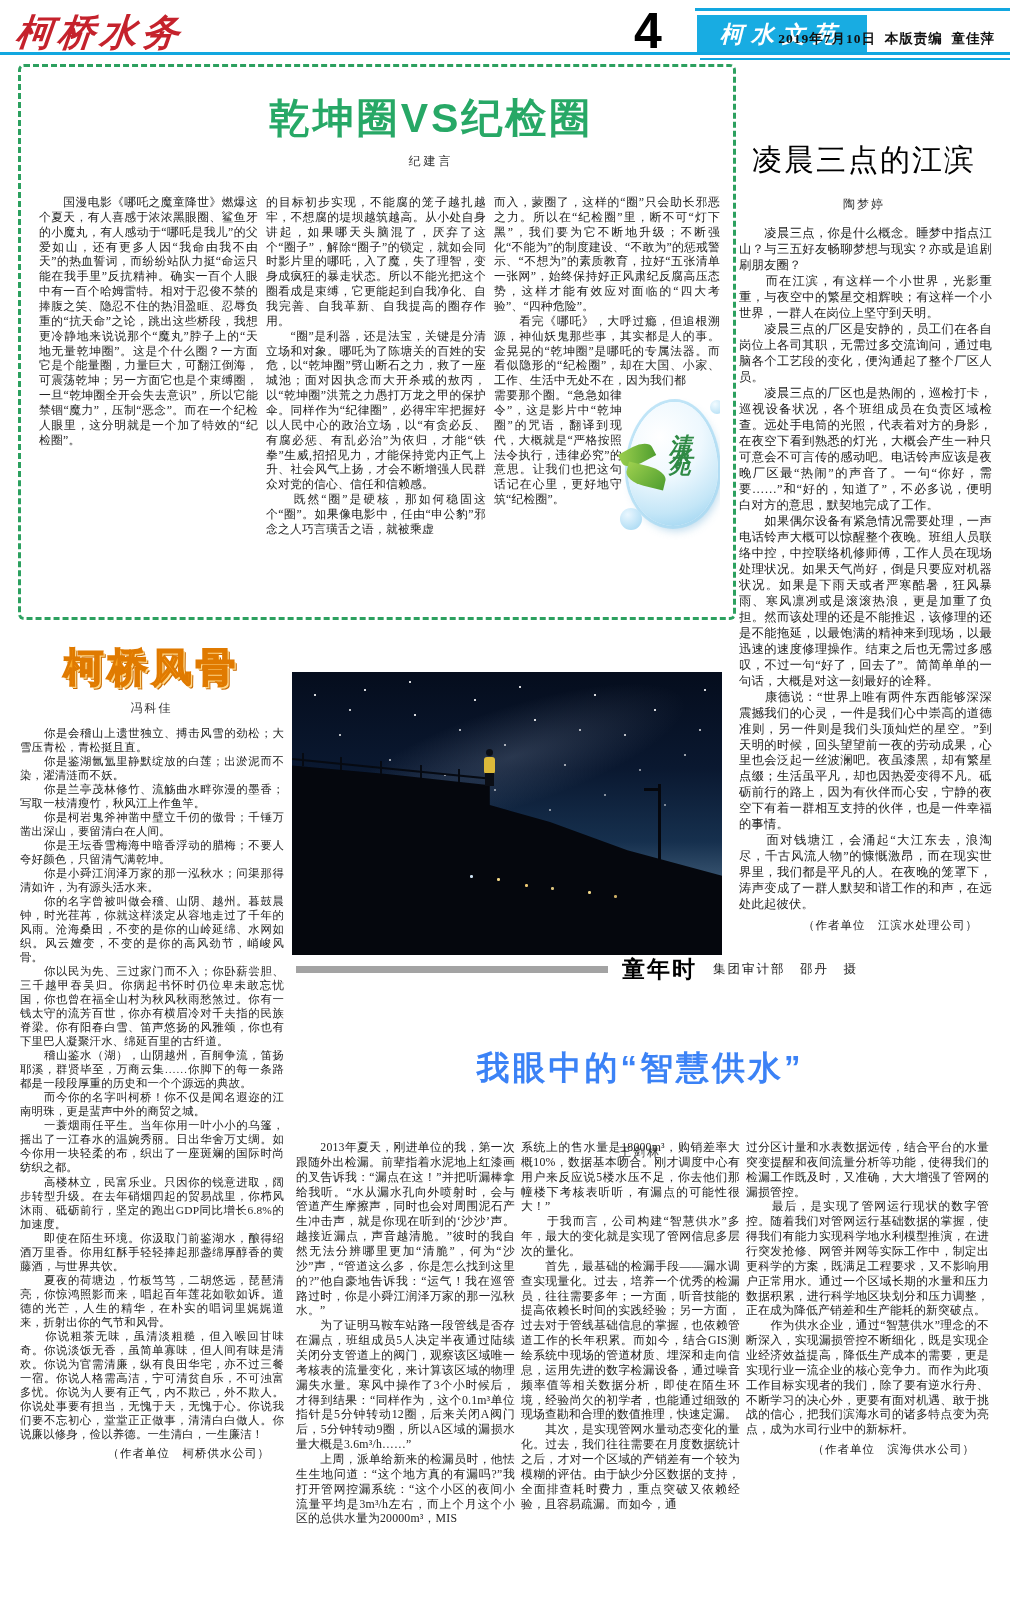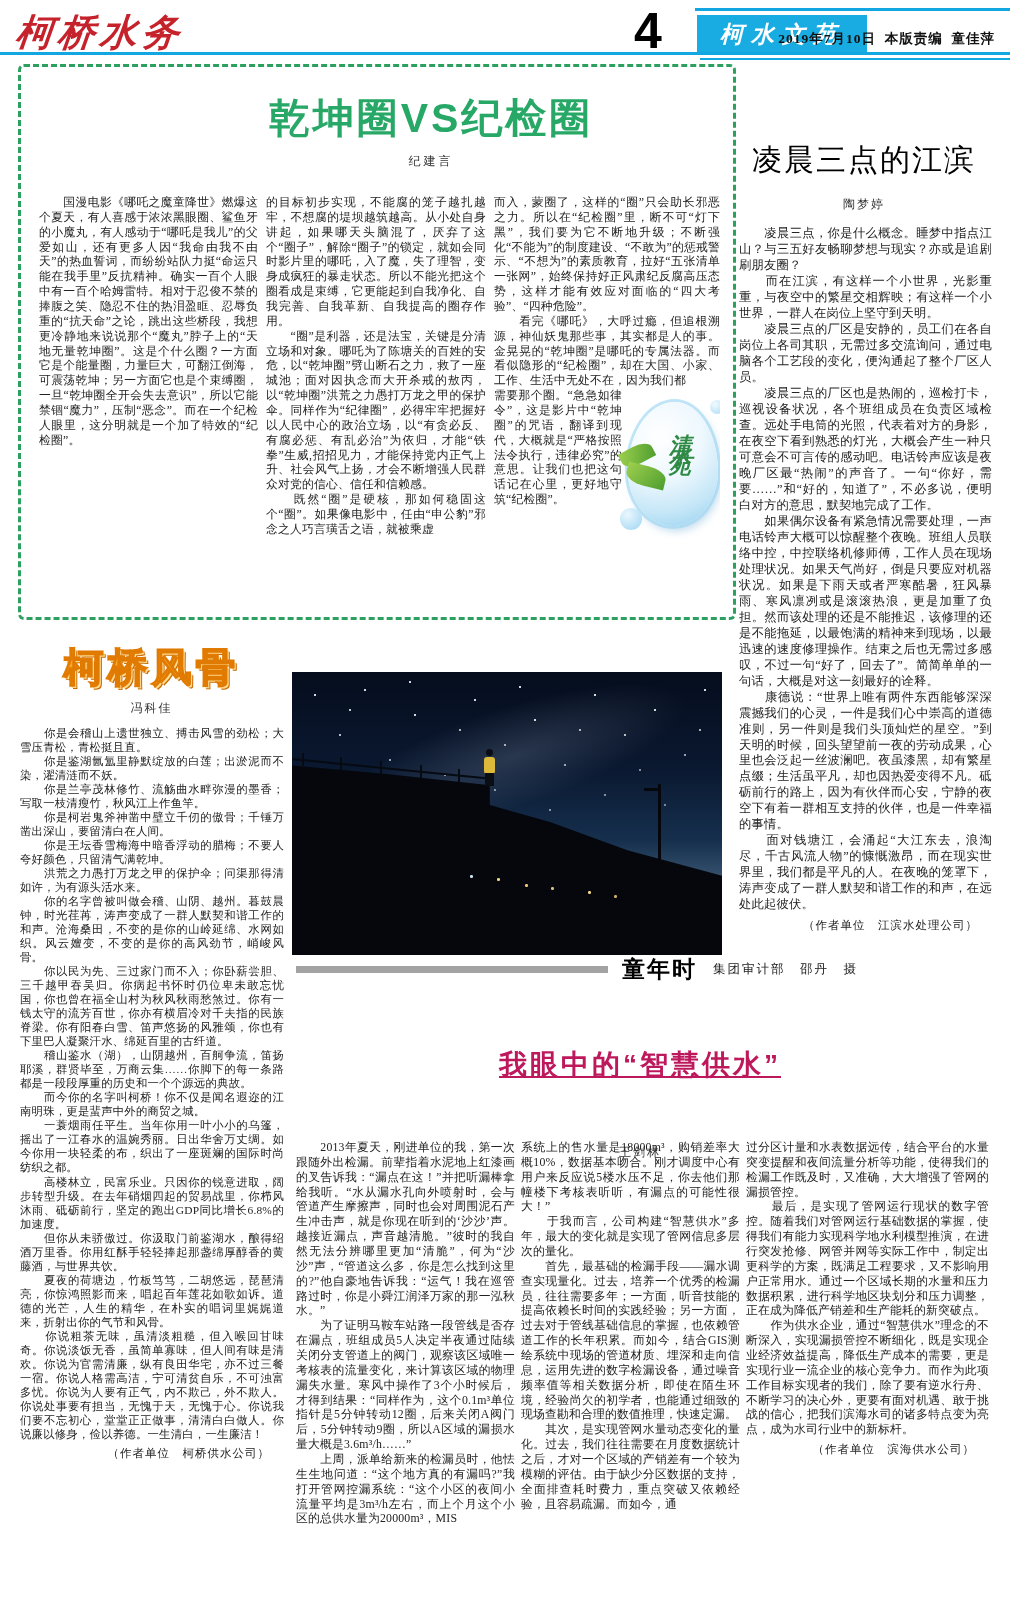--- a/index.html
+++ b/index.html
@@ -89,22 +89,22 @@
   .lights{position:absolute;left:0;top:0;width:2.5px;height:2.5px;border-radius:50%;background:transparent;box-shadow:
      205px 206px #f3d88a,233px 212px #f0cb74,259px 215px rgba(243,216,138,.9),
      296px 219px #f3d88a,322px 223px rgba(240,203,116,.85),178px 203px #cfe3f5;}
   
   .caption{position:absolute;left:296px;top:954px;width:696px;display:flex;align-items:center;}
   .cap-bar{flex:0 0 312px;height:7px;background:#a3a3a3;margin-right:14px;}
   .cap-title{font-size:23px;font-weight:900;color:#000;letter-spacing:2px;
      font-family:"Liberation Sans","DejaVu Sans",sans-serif;margin-right:16px;white-space:nowrap;}
   .cap-credit{font-size:12.5px;color:#222;letter-spacing:2px;white-space:nowrap;}
   
-  .zh-title{position:absolute;left:295px;top:1046px;width:690px;text-align:center;font-size:28px;font-weight:900;
-     color:#be185d;letter-spacing:3px;font-family:"Liberation Sans","DejaVu Sans",sans-serif;text-decoration:underline;}
+  .zh-title{position:absolute;left:295px;top:1046px;width:690px;text-align:center;font-size:33px;font-weight:900;
+     color:#3b82f6;letter-spacing:3px;font-family:"Liberation Sans","DejaVu Sans",sans-serif;}
   .zh-author{position:absolute;left:295px;top:1144px;width:690px;text-align:center;font-size:12px;color:#333;letter-spacing:2px;}
   .zh-col{position:absolute;top:1140px;height:428px;overflow:hidden;}
   .zh-c1{left:296px;width:219px;}
   .zh-c2{left:521px;width:219px;}
   .zh-c3{left:746px;width:243px;}
 </style>
 </head>
 <body>
 
 <div id="page">
@@ -166,28 +166,28 @@
 
   <div class="fg-title">柯桥风骨</div>
   <div class="fg-author">冯科佳</div>
   <div class="fg-body art-body">
     <div>
         <p>　　你是会稽山上遗世独立、搏击风雪的劲松；大雪压青松，青松挺且直。</p>
         <p>　　你是鉴湖氤氲里静默绽放的白莲；出淤泥而不染，濯清涟而不妖。</p>
         <p>　　你是兰亭茂林修竹、流觞曲水畔弥漫的墨香；写取一枝清瘦竹，秋风江上作鱼竿。</p>
         <p>　　你是柯岩鬼斧神凿中壁立千仞的傲骨；千锤万凿出深山，要留清白在人间。</p>
         <p>　　你是王坛香雪梅海中暗香浮动的腊梅；不要人夸好颜色，只留清气满乾坤。</p>
-        <p>　　洪荒之力愚打万龙之甲的保护伞；问渠那得清如许，为有源头活水来。</p>
-        <p>　　你的名字曾被叫做会稽、山阴、越州。暮鼓晨钟，时光荏苒，涛声变成了一群人默契和谐工作的和声。沧海桑田，不变的是你的山岭延绵、水网如织。风云嬗变，不变的是你的高风劲节，峭峻风骨。</p>
+        <p>　　你是小舜江润泽万家的那一泓秋水；问渠那得清如许，为有源头活水来。</p>
+        <p>　　你的名字曾被叫做会稽、山阴、越州。暮鼓晨钟，时光荏苒，你就这样淡定从容地走过了千年的风雨。沧海桑田，不变的是你的山岭延绵、水网如织。风云嬗变，不变的是你的高风劲节，峭峻风骨。</p>
         <p>　　你以民为先、三过家门而不入；你卧薪尝胆、三千越甲吞吴归。你病起书怀时仍位卑未敢忘忧国，你也曾在福全山村为秋风秋雨愁煞过。你有一钱太守的流芳百世，你亦有横眉冷对千夫指的民族脊梁。你有阳春白雪、笛声悠扬的风雅颂，你也有下里巴人凝聚汗水、绵延百里的古纤道。</p>
         <p>　　稽山鉴水（湖），山阴越州，百舸争流，笛扬耶溪，群贤毕至，万商云集……你脚下的每一条路都是一段段厚重的历史和一个个源远的典故。</p>
         <p>　　而今你的名字叫柯桥！你不仅是闻名遐迩的江南明珠，更是蜚声中外的商贸之城。</p>
         <p>　　一蓑烟雨任平生。当年你用一叶小小的乌篷，摇出了一江春水的温婉秀丽。日出华舍万丈绸。如今你用一块轻柔的布，织出了一座斑斓的国际时尚纺织之都。</p>
         <p>　　高楼林立，民富乐业。只因你的锐意进取，阔步转型升级。在去年硝烟四起的贸易战里，你栉风沐雨、砥砺前行，坚定的跑出GDP同比增长6.8%的加速度。</p>
-        <p>　　但你从未骄傲过。你汲取门前鉴湖水，酿得绍酒万里香。你用红酥手轻轻捧起那盏绵厚醇香的黄藤酒，与世界共饮。</p>
+        <p>　　即使在陌生环境。你汲取门前鉴湖水，酿得绍酒万里香。你用红酥手轻轻捧起那盏绵厚醇香的黄藤酒，与世界共饮。</p>
         <p>　　夏夜的荷塘边，竹板笃笃，二胡悠远，琵琶清亮，你惊鸿照影而来，唱起百年莲花如歌如诉。道德的光芒，人生的精华，在朴实的唱词里娓娓道来，折射出你的气节和风骨。</p>
         <p>　　你说粗茶无味，虽清淡粗糙，但入喉回甘味奇。你说淡饭无香，虽简单寡味，但人间有味是清欢。你说为官需清廉，纵有良田华宅，亦不过三餐一宿。你说人格需高洁，宁可清贫自乐，不可浊富多忧。你说为人要有正气，内不欺己，外不欺人。你说处事要有担当，无愧于天，无愧于心。你说我们要不忘初心，堂堂正正做事，清清白白做人。你说廉以修身，俭以养德。一生清白，一生廉洁！</p>
       </div>
     <div class="unit">（作者单位　柯桥供水公司）</div>
   </div>
 
   <div class="photo">
     <div class="mway"></div>
     <div class="stars"></div>
     <div class="fg-sil"></div>

